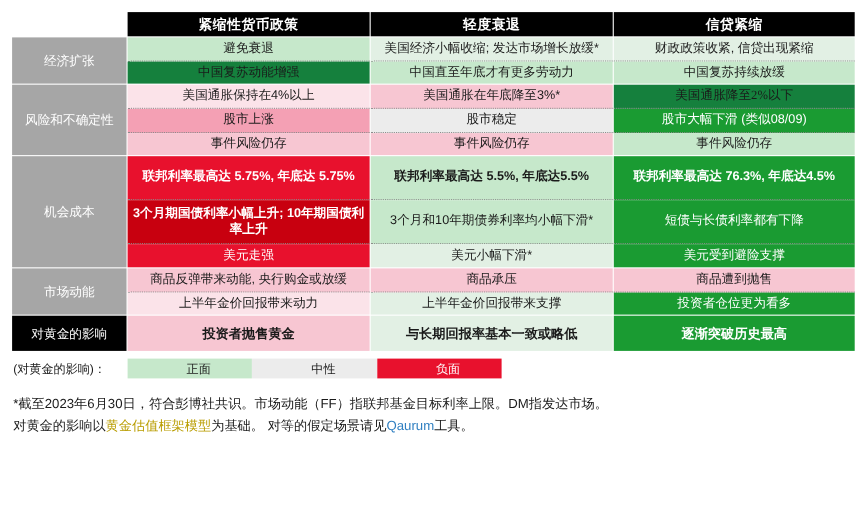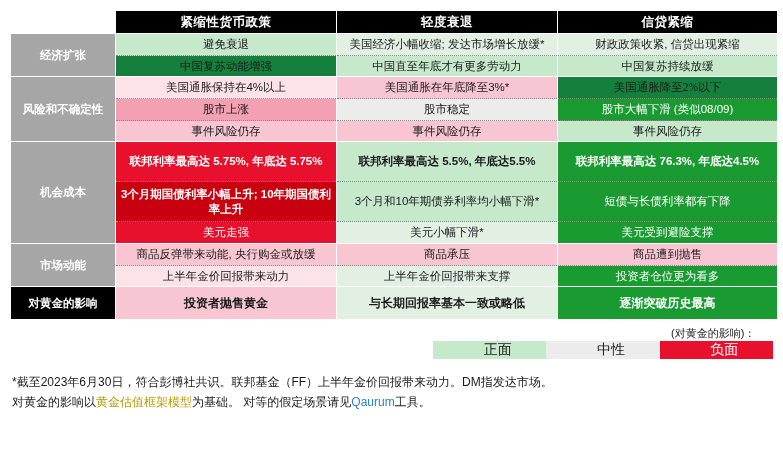--- a/index.html
+++ b/index.html
@@ -42,21 +42,21 @@
     text-align: center;
     height: 22px;
     letter-spacing: .5px;
   }
   .corner { background: #ffffff; }
 
   .rowhead {
     background: #a6a6a6;
     color: #ffffff;
     font-size: 11.5px;
-    font-weight: 700;
+    font-weight: 400;
     text-align: center;
     width: 104px;
   }
   .rowhead.gold {
     background: #000000;
     color: #ffffff;
     font-size: 11.5px;
     height: 32px;
   }
 
@@ -90,40 +90,39 @@
   .gold-cell {
     font-size: 12px;
     font-weight: 600;
     text-align: center;
     height: 22px;
   }
 
   
   .legend-row {
     display: flex;
-    align-items: flex-end;
+    align-items: center;
     margin-top: 6px;
-    flex-direction: column;
   }
   .legend-label {
     font-size: 11px;
     width: 104px;
     text-align: left;
     padding-left: 2px;
     color: #1a1a1a;
   }
   .legend-bar {
     display: flex;
     width: 340px;
     height: 18px;
     margin-left: 2px;
   }
   .legend-seg {
     flex: 1;
-    font-size: 14px;
+    font-size: 11px;
     display: flex;
     align-items: center;
     justify-content: center;
     color: #1a1a1a;
     padding-left: 16px;
   }
   .legend-seg.neg { color: #ffffff; }
 
   .footnotes {
     margin: 14px 2px 0 2px;
@@ -267,20 +266,20 @@
   <div class="legend-row">
     <div class="legend-label">(对黄金的影响)：</div>
     <div class="legend-bar">
       <div class="legend-seg c-lgreen">正面</div>
       <div class="legend-seg c-grey">中性</div>
       <div class="legend-seg c-red neg">负面</div>
     </div>
   </div>
 
   <div class="footnotes">
-    <div>*截至2023年6月30日，符合彭博社共识。联邦基金（FF）上半年金价回报带来动力。DM指发达市场。</div>
+    <div>*截至2023年6月30日，符合彭博社共识。市场动能（FF）指联邦基金目标利率上限。DM指发达市场。</div>
     <div>
       <span>对黄金的影响以</span><span class="hl-gold">黄金估值框架模型</span><span>为基础。 对等的假定场景请见</span><span class="hl-blue">Qaurum</span><span>工具。</span>
     </div>
   </div>
 
 
 </div>
 
 </body></html>

